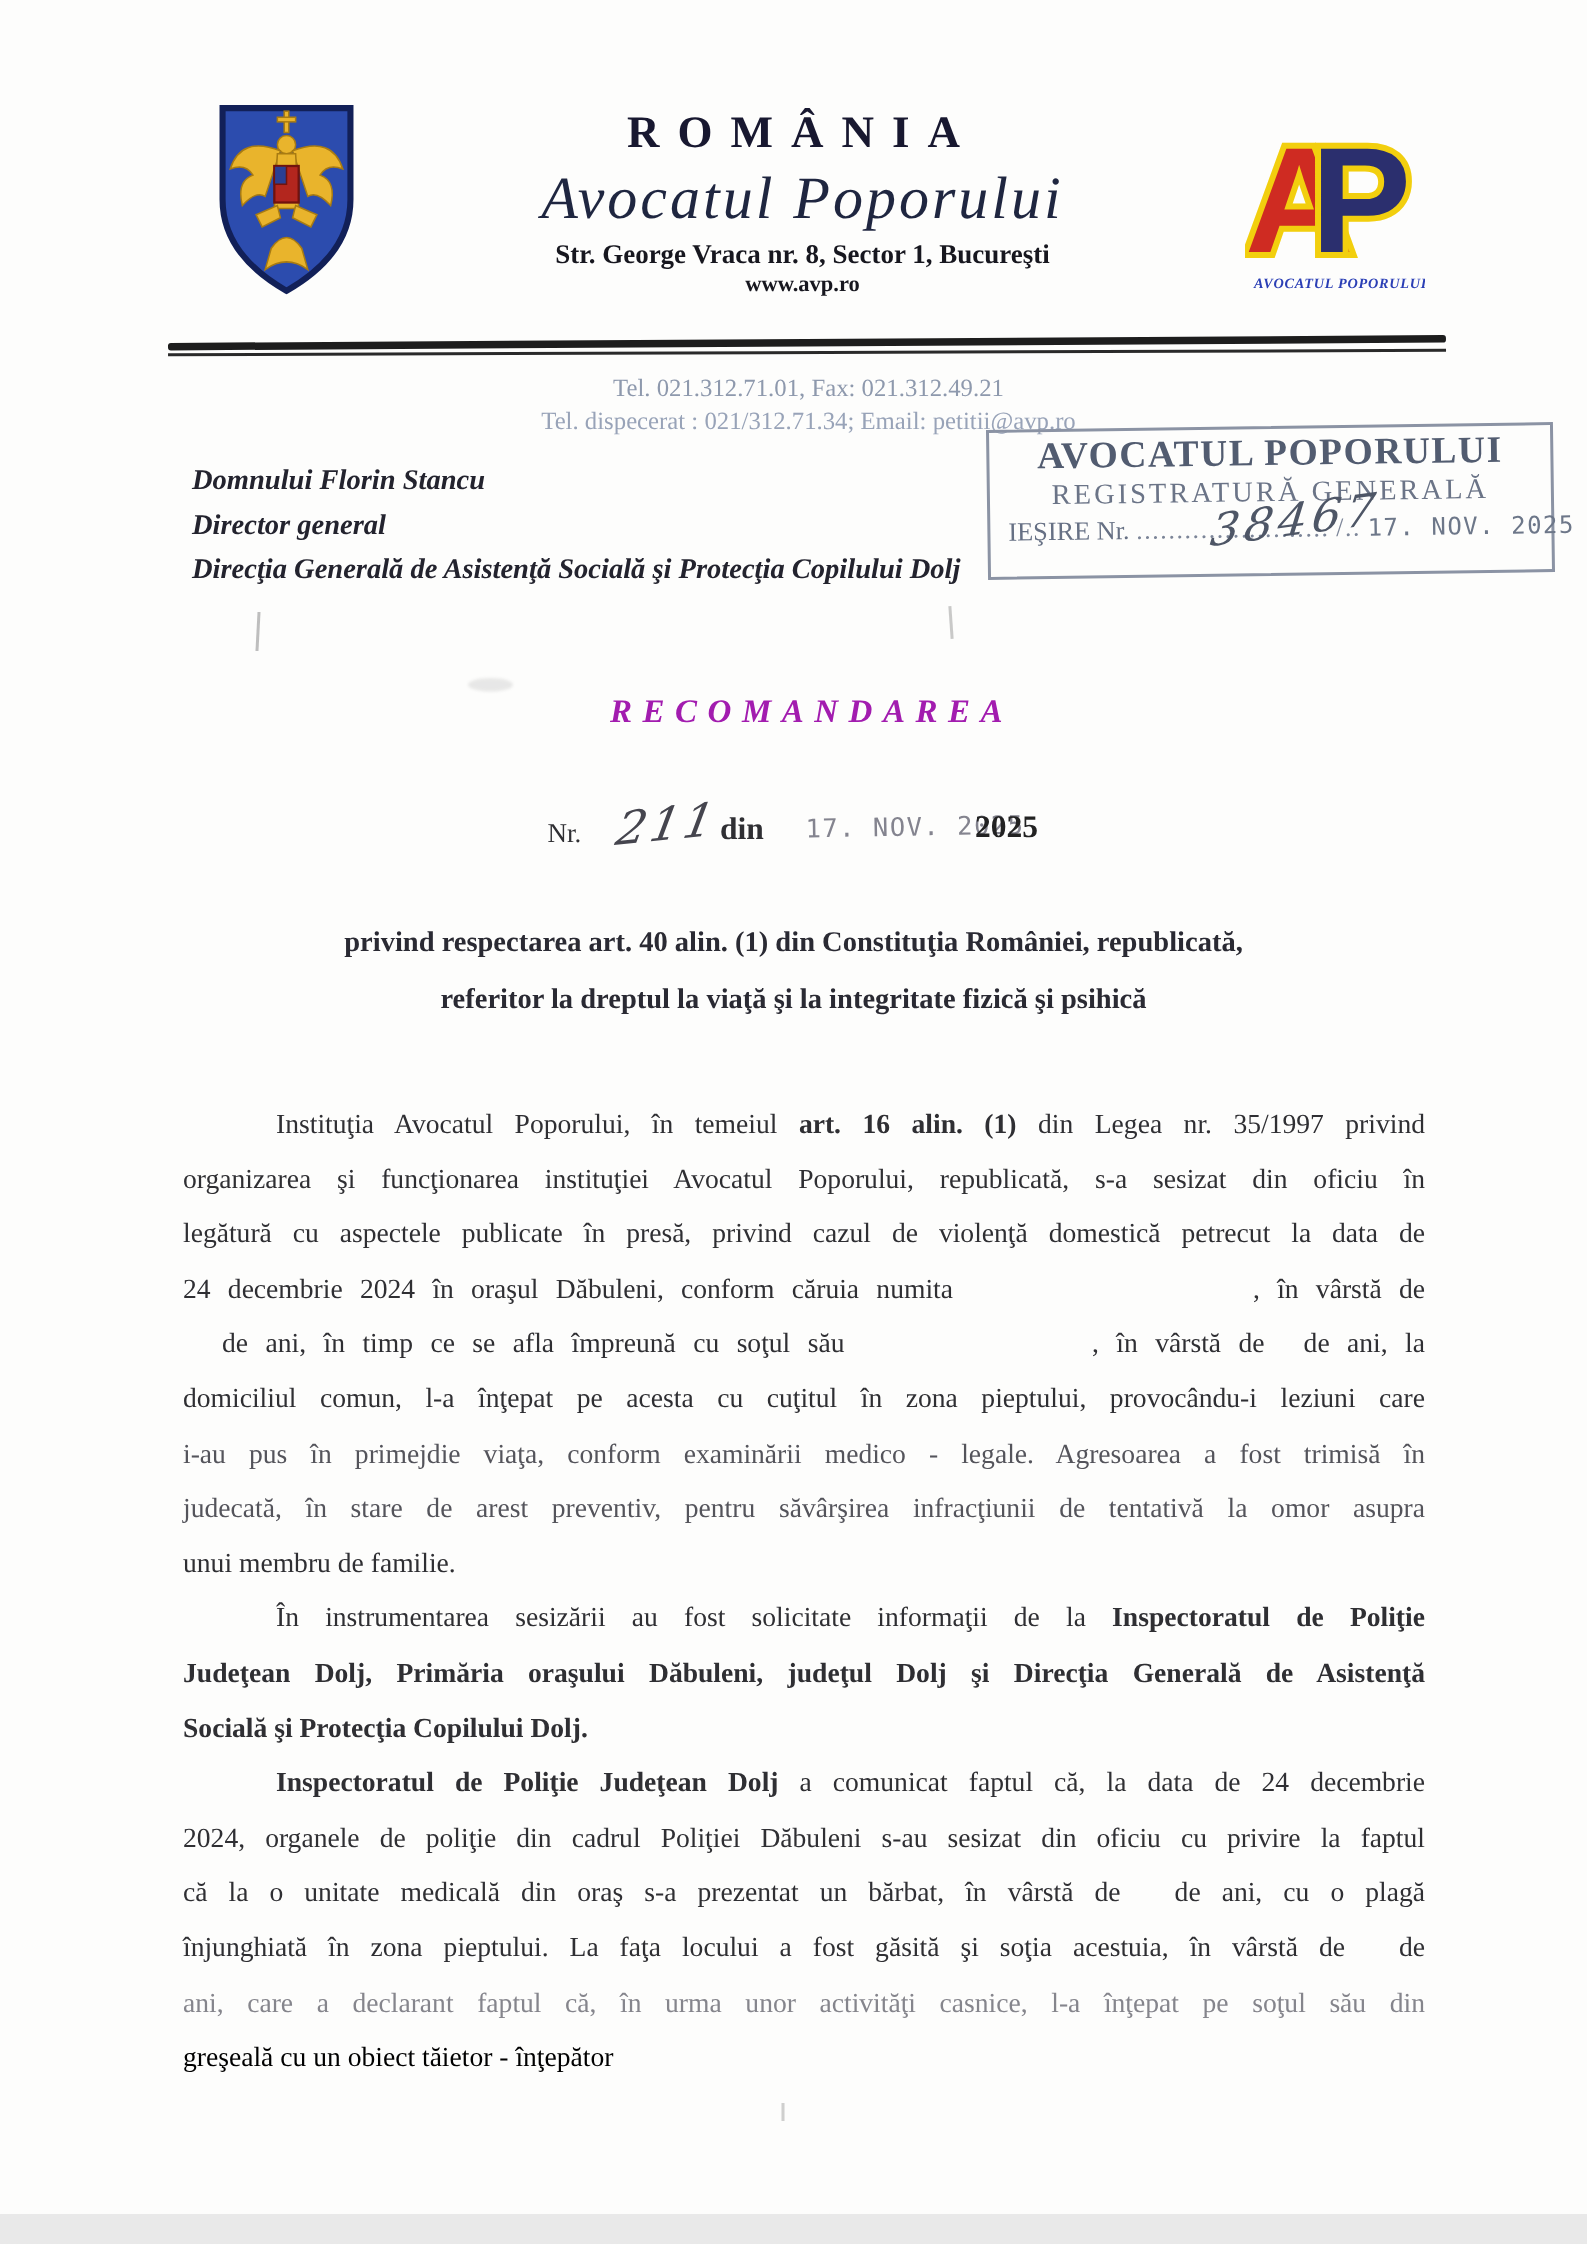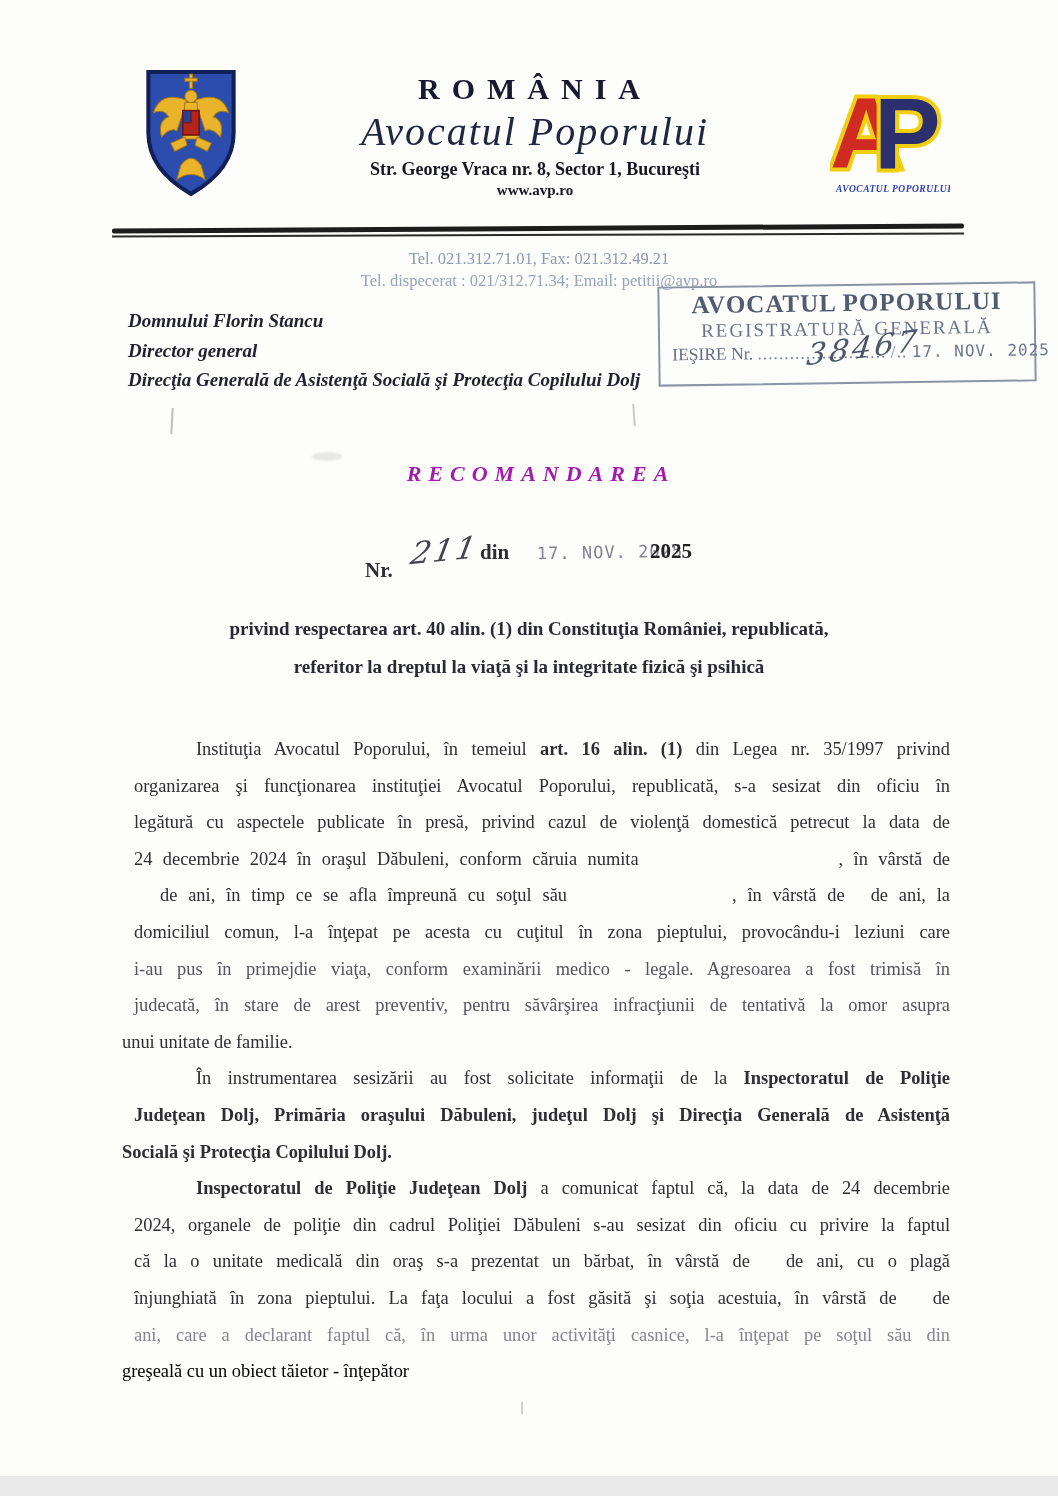--- a/index.html
+++ b/index.html
@@ -43,35 +43,35 @@
     font-family:"DejaVu Serif",serif;
   }
   
   #addressee{position:absolute;left:128px;top:306px;width:640px;
     font-size:19px;font-weight:bold;font-style:italic;color:#23232e;line-height:29.5px;}
   
   #title{position:absolute;left:0;top:461px;width:1058px;text-align:center;
     font-size:22px;font-weight:bold;font-style:italic;letter-spacing:7px;color:#a21caf;margin-left:12px;}
   
   #nr-line{position:absolute;left:0;top:538px;width:1058px;height:44px;}
-  #nr-label{position:absolute;left:365px;top:20px;font-size:21px;font-weight:bold;}
+  #nr-label{position:absolute;left:365px;top:7px;font-size:18px;font-weight:normal;}
   #nr-handwritten{position:absolute;left:412px;top:-6px;font-size:31px;font-style:italic;
     transform:skewX(-16deg) rotate(-6deg);color:#45454e;letter-spacing:2px;font-family:"DejaVu Serif",serif;}
   #din-label{position:absolute;left:480px;top:2px;font-size:21px;font-weight:bold;}
   #nr-date{position:absolute;left:537px;top:4px;font-family:"DejaVu Sans Mono",monospace;
     font-size:17px;letter-spacing:1px;color:#84848f;transform:rotate(-1deg);}
   #nr-year{position:absolute;left:650px;top:1px;font-size:21px;font-weight:bold;color:#222;}
   
   #subject{position:absolute;left:0;top:610px;width:1058px;text-align:center;
     font-size:19px;font-weight:bold;color:#2a2a33;}
   .subject-line{height:38px;line-height:38px;}
   
   #body{position:absolute;left:122px;top:731px;width:828px;font-size:18.4px;}
   .body-line{height:36.6px;line-height:36.6px;white-space:nowrap;overflow:visible;}
-  .justify{text-align:justify;text-align-last:justify;margin-left:12px;}
+  .justify{text-align:justify;text-align-last:justify;}
   .b{font-weight:bold;}
   .gap{display:inline-block;height:1px;}
   .fade0{color:#2f2f33;}
   .fade1{color:#54545b;}
   .fade2{color:#85858c;}
   .fade3{color:#000000;}
   
   .artifact{position:absolute;background:#8a8a8a;}
   #art1{left:171px;top:408px;width:2px;height:26px;opacity:.55;transform:rotate(3deg);}
   #art2{left:633px;top:404px;width:2px;height:22px;opacity:.45;transform:rotate(-4deg);}
@@ -160,21 +160,21 @@
 
   <div id="body">
       <div class="body-line justify fade0" style="padding-left: 62px;"><span>Instituţia Avocatul Poporului, în temeiul </span><span class="b">art. 16 alin. (1)</span><span> din Legea nr. 35/1997 privind</span></div>
       <div class="body-line justify fade0"><span>organizarea şi funcţionarea instituţiei Avocatul Poporului, republicată, s-a sesizat din oficiu în</span></div>
       <div class="body-line justify fade0"><span>legătură cu aspectele publicate în presă, privind cazul de violenţă domestică petrecut la data de</span></div>
       <div class="body-line justify fade0"><span>24 decembrie 2024 în oraşul Dăbuleni, conform căruia numita</span><span class="gap" style="width: 200px;"></span><span>, în vârstă de</span></div>
       <div class="body-line justify fade0" style="padding-left: 26px;"><span>de ani, în timp ce se afla împreună cu soţul său</span><span class="gap" style="width: 165px;"></span><span>, în vârstă de</span><span class="gap" style="width: 26px;"></span><span>de ani, la</span></div>
       <div class="body-line justify fade0"><span>domiciliul comun, l-a înţepat pe acesta cu cuţitul în zona pieptului, provocându-i leziuni care</span></div>
       <div class="body-line justify fade1"><span>i-au pus în primejdie viaţa, conform examinării medico - legale. Agresoarea a fost trimisă în</span></div>
       <div class="body-line justify fade1"><span>judecată, în stare de arest preventiv, pentru săvârşirea infracţiunii de tentativă la omor asupra</span></div>
-      <div class="body-line fade0"><span>unui unitate de familie.</span></div>
+      <div class="body-line fade0"><span>unui membru de familie.</span></div>
       <div class="body-line justify fade0" style="padding-left: 62px;"><span>În instrumentarea sesizării au fost solicitate informaţii de la </span><span class="b">Inspectoratul de Poliţie</span></div>
       <div class="body-line justify fade0"><span class="b">Judeţean Dolj, Primăria oraşului Dăbuleni, judeţul Dolj şi Direcţia Generală de Asistenţă</span></div>
       <div class="body-line fade0"><span class="b">Socială şi Protecţia Copilului Dolj.</span></div>
       <div class="body-line justify fade0" style="padding-left: 62px;"><span class="b">Inspectoratul de Poliţie Judeţean Dolj</span><span> a comunicat faptul că, la data de 24 decembrie</span></div>
       <div class="body-line justify fade0"><span>2024, organele de poliţie din cadrul Poliţiei Dăbuleni s-au sesizat din oficiu cu privire la faptul</span></div>
       <div class="body-line justify fade0"><span>că la o unitate medicală din oraş s-a prezentat un bărbat, în vârstă de</span><span class="gap" style="width: 36px;"></span><span>de ani, cu o plagă</span></div>
       <div class="body-line justify fade0"><span>înjunghiată în zona pieptului. La faţa locului a fost găsită şi soţia acestuia, în vârstă de</span><span class="gap" style="width: 36px;"></span><span>de</span></div>
       <div class="body-line justify fade2"><span>ani, care a declarant faptul că, în urma unor activităţi casnice, l-a înţepat pe soţul său din</span></div>
       <div class="body-line fade3"><span>greşeală cu un obiect tăietor - înţepător</span></div>
     </div>

